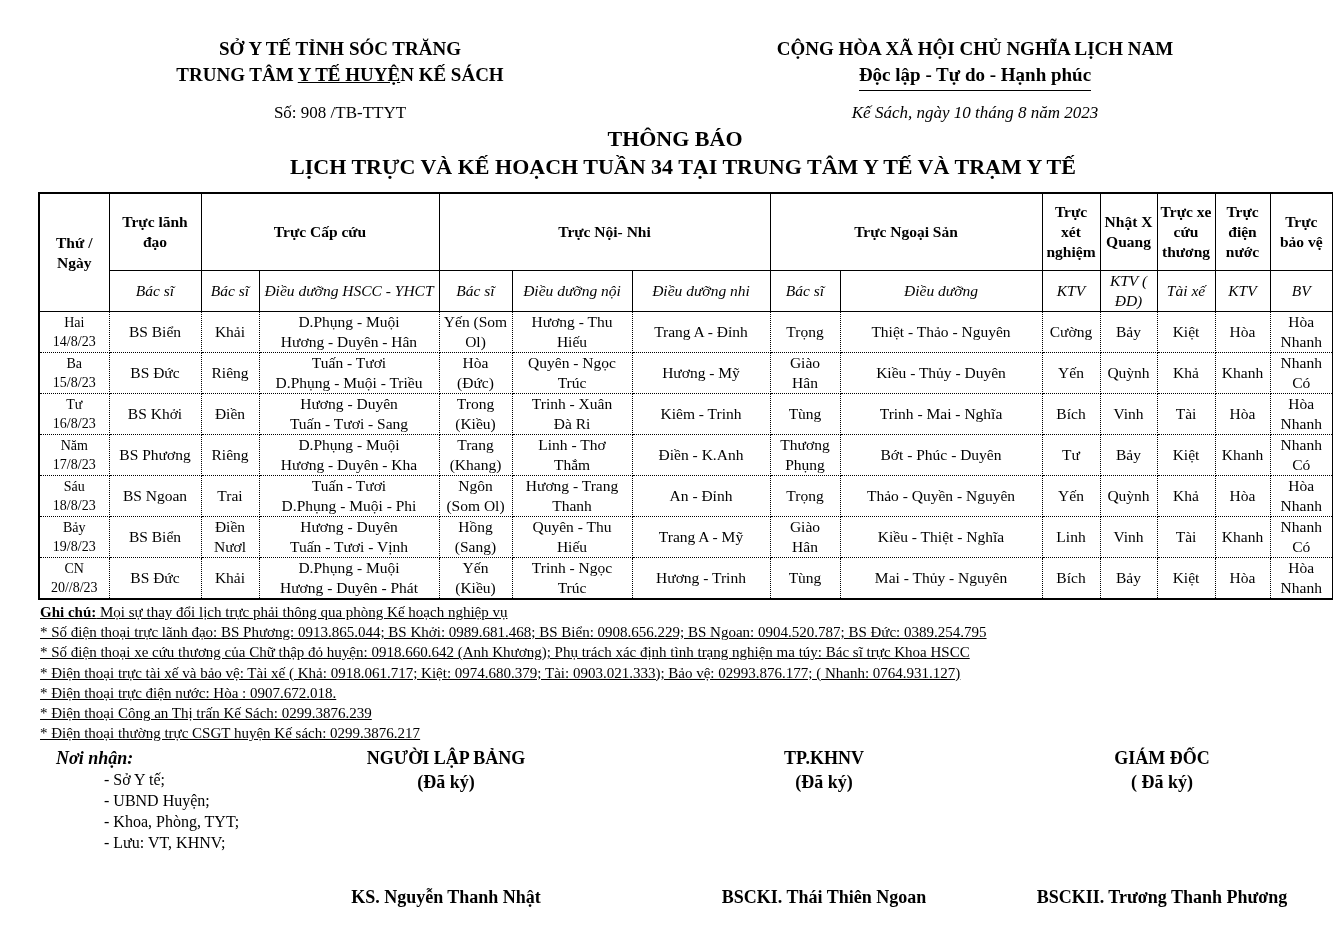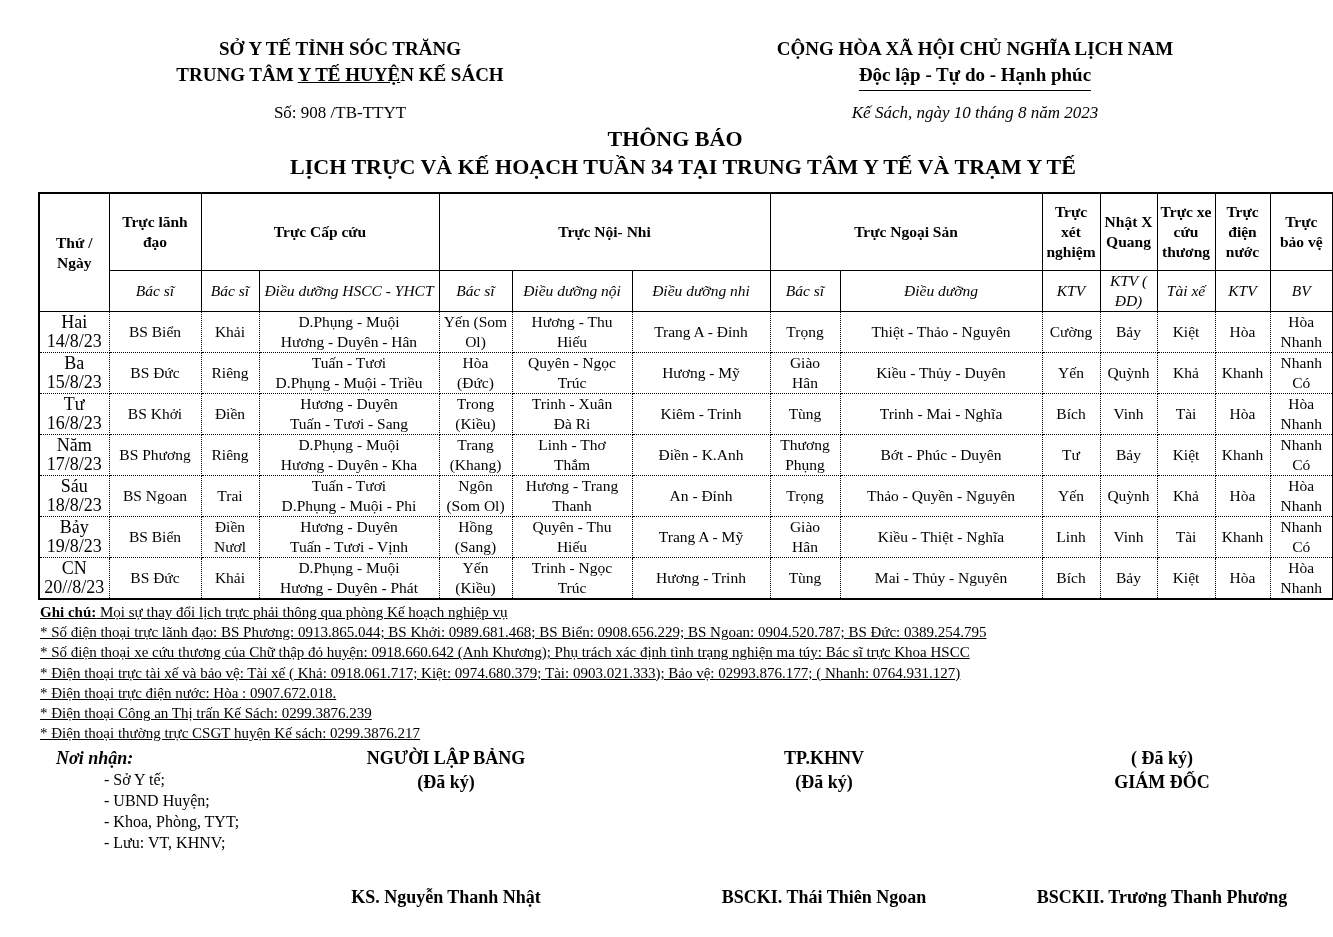--- a/index.html
+++ b/index.html
@@ -24,21 +24,21 @@
   }
   table.sched th, table.sched td {
     border: 1px dotted #000; text-align: center; vertical-align: middle;
     padding: 0 1px; line-height: 20px;
   }
   table.sched thead th { border: 1px solid #000; }
   table.sched thead tr.r1 th { font-weight: bold; height: 76px; font-size: 15.5px; }
   table.sched thead tr.r2 th { font-weight: normal; font-style: italic; height: 38px; }
   table.sched tbody td { height: 40px; }
   table.sched tbody tr:first-child td { border-top: 1px solid #000; }
-  .day { font-size: 18px; line-height: 19px !important; }
+  .day { font-size: 14px; line-height: 19px !important; }
 
   .notes { left: 40px; top: 602px; font-size: 15px; line-height: 20.2px; }
   .notes div { white-space: nowrap; text-decoration: underline; }
   .recv { left: 56px; top: 748px; font-size: 16px; line-height: 21px; }
   .recv .lbl { font-weight: bold; font-style: italic; font-size: 18px; }
   .recv .item { padding-left: 8px; margin-left: 40px; }
   .sig { text-align: center; font-weight: bold; font-size: 18px; line-height: 24px; }
   .signame { text-align: center; font-weight: bold; font-size: 18px; }
 </style>
 </head>
@@ -377,16 +377,16 @@
 </div>
 <div class="abs signame" style="left:296px; top:887px; width:300px;">KS. Nguyễn Thanh Nhật</div>
 
 <div class="abs sig" style="left:674px; top:746px; width:300px;">
   <div>TP.KHNV</div>
   <div>(Đã ký)</div>
 </div>
 <div class="abs signame" style="left:674px; top:887px; width:300px;">BSCKI. Thái Thiên Ngoan</div>
 
 <div class="abs sig" style="left:1012px; top:746px; width:300px;">
+  <div>GIÁM ĐỐC</div>
   <div>( Đã ký)</div>
-  <div>GIÁM ĐỐC</div>
 </div>
 <div class="abs signame" style="left:1012px; top:887px; width:300px;">BSCKII. Trương Thanh Phương</div>
 
 </body></html>

